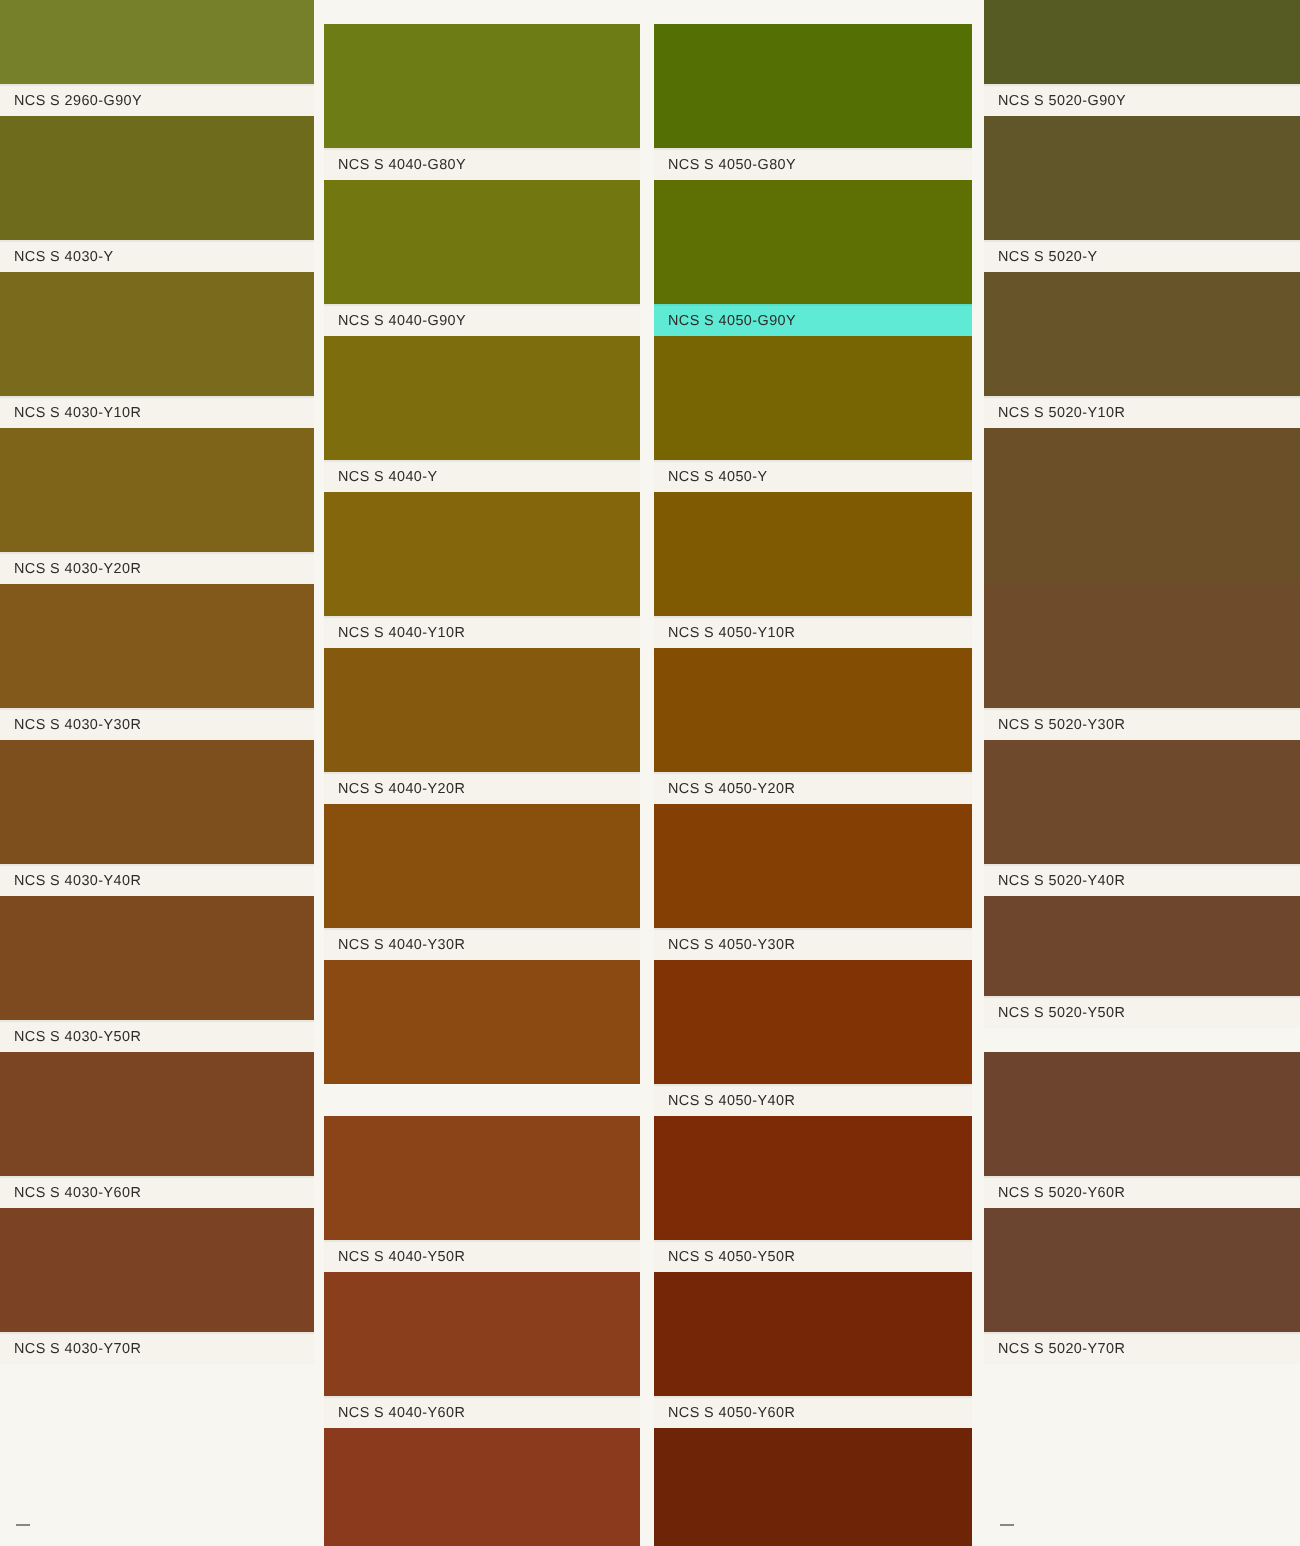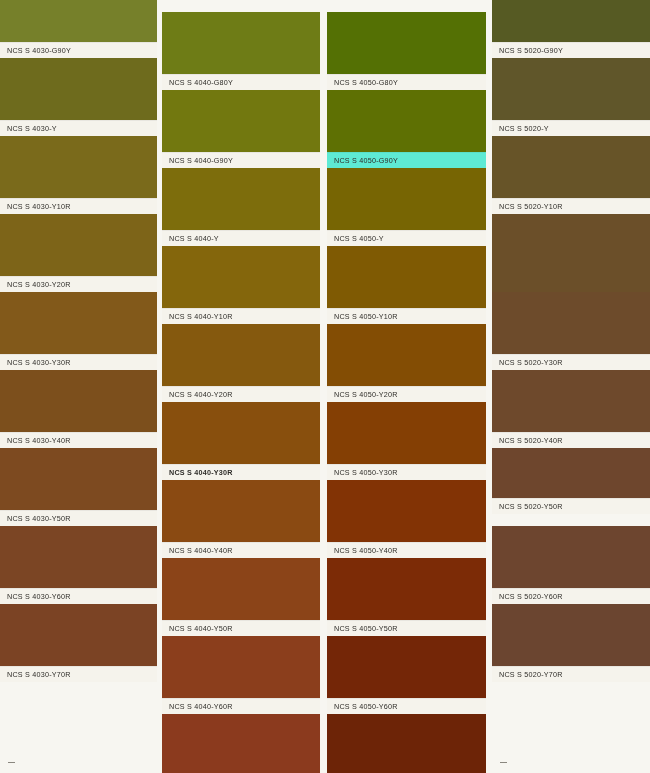--- a/index.html
+++ b/index.html
@@ -66,21 +66,21 @@
   }
 </style>
 </head>
 <body>
 
 <div id="sheet" style="background: rgb(247, 246, 241);">
     <div class="column" style="left: 0px; width: 157px;">
       <div class="swatch" style="top: -20px; height: 78px;">
         <div class="chip" style="background: rgb(118, 128, 42);"></div>
         <div class="label-band" style="background: rgb(245, 243, 236);">
-          <span class="label-text" style="color: rgb(46, 44, 40);">NCS S 4030-G90Y</span>
+          <span class="label-text" style="color: rgb(46, 44, 40);">NCS S 2960-G90Y</span>
         </div>
       </div>
       <div class="swatch" style="top: 58px; height: 78px;">
         <div class="chip" style="background: rgb(110, 107, 29);"></div>
         <div class="label-band" style="background: rgb(245, 243, 236);">
           <span class="label-text" style="color: rgb(46, 44, 40);">NCS S 4030-Y</span>
         </div>
       </div>
       <div class="swatch" style="top: 136px; height: 78px;">
         <div class="chip" style="background: rgb(122, 106, 27);"></div>
@@ -155,28 +155,25 @@
       </div>
       <div class="swatch" style="top: 324px; height: 78px;">
         <div class="chip" style="background: rgb(133, 89, 14);"></div>
         <div class="label-band" style="background: rgb(245, 243, 236);">
           <span class="label-text" style="color: rgb(46, 44, 40);">NCS S 4040-Y20R</span>
         </div>
       </div>
       <div class="swatch" style="top: 402px; height: 78px;">
         <div class="chip" style="background: rgb(136, 79, 13);"></div>
         <div class="label-band" style="background: rgb(245, 243, 236);">
-          <span class="label-text" style="color: rgb(46, 44, 40); font-weight: bold;">NCS S 4040-Y30R</span>
+          <span class="label-text" style="color: rgb(46, 44, 40);">NCS S 4040-Y30R</span>
         </div>
       </div>
       <div class="swatch" style="top: 480px; height: 78px;">
         <div class="chip" style="background: rgb(138, 74, 18);"></div>
-        <div class="label-band" style="background: rgb(245, 243, 236);">
-          <span class="label-text" style="color: rgb(46, 44, 40);">NCS S 4040-Y40R</span>
-        </div>
       </div>
       <div class="swatch" style="top: 558px; height: 78px;">
         <div class="chip" style="background: rgb(139, 68, 24);"></div>
         <div class="label-band" style="background: rgb(245, 243, 236);">
           <span class="label-text" style="color: rgb(46, 44, 40);">NCS S 4040-Y50R</span>
         </div>
       </div>
       <div class="swatch" style="top: 636px; height: 78px;">
         <div class="chip" style="background: rgb(139, 62, 28);"></div>
         <div class="label-band" style="background: rgb(245, 243, 236);">

